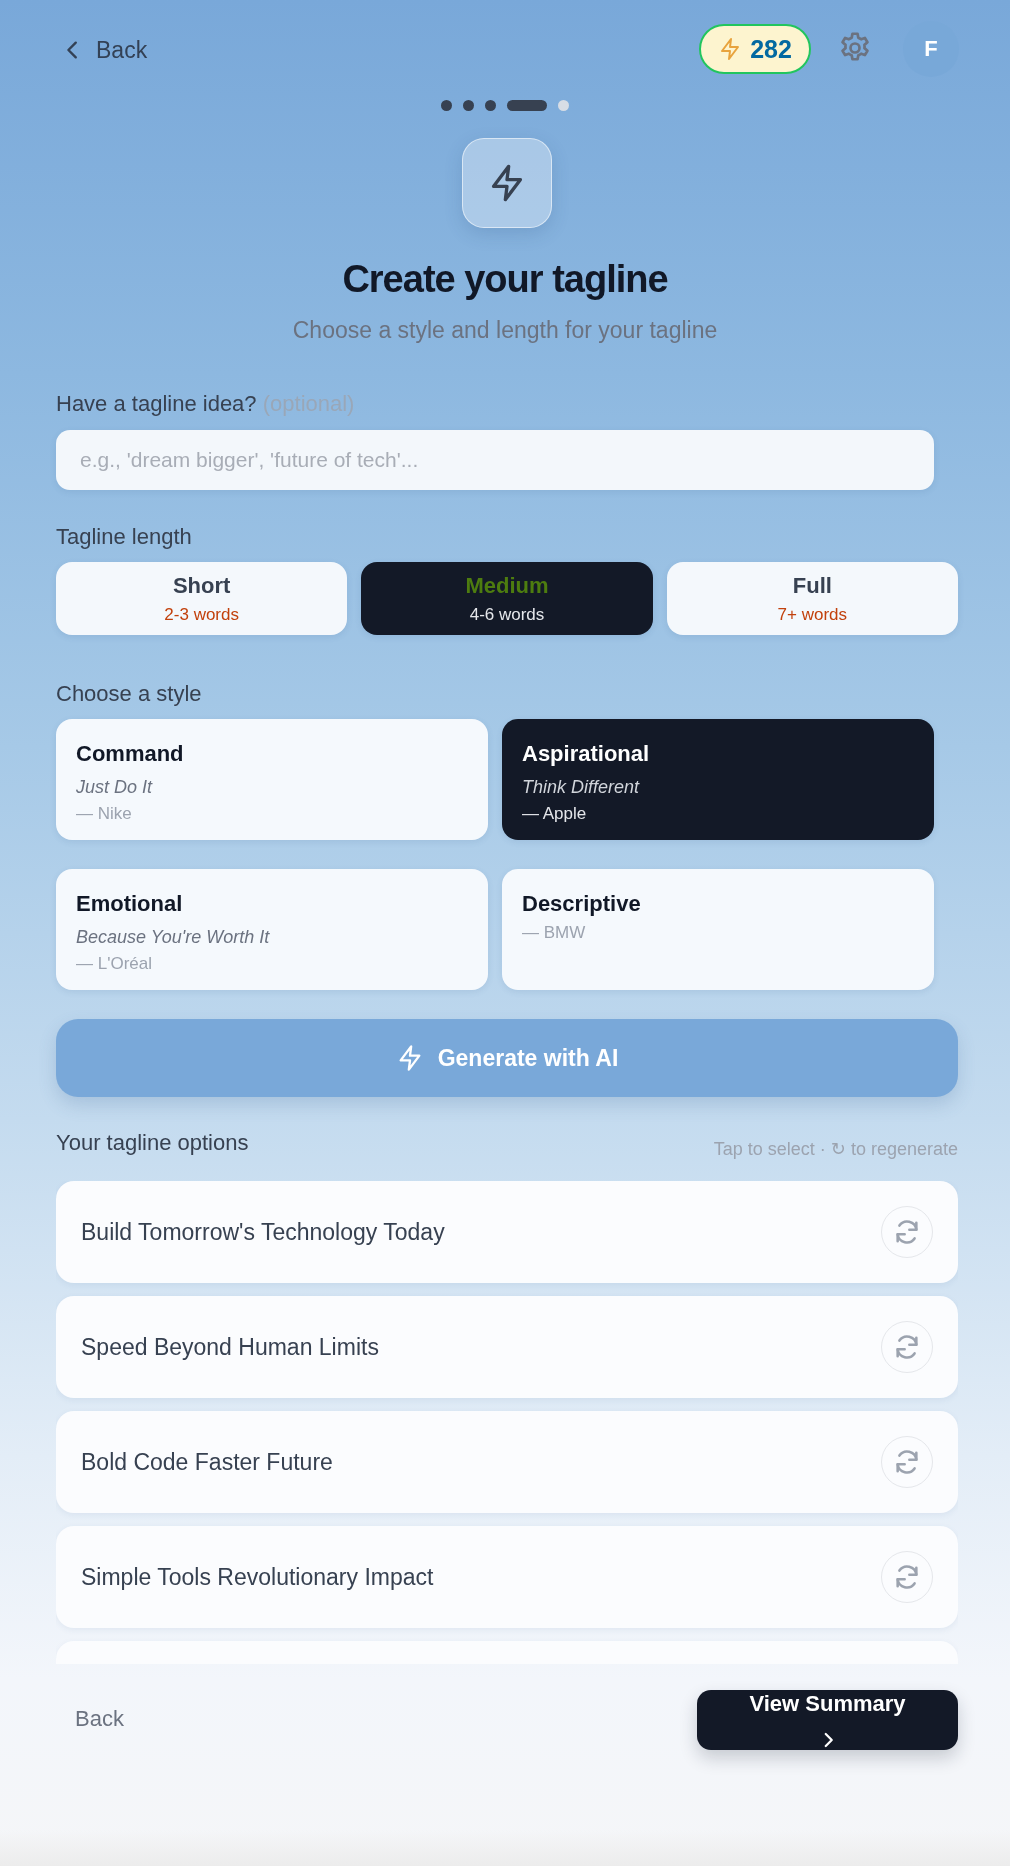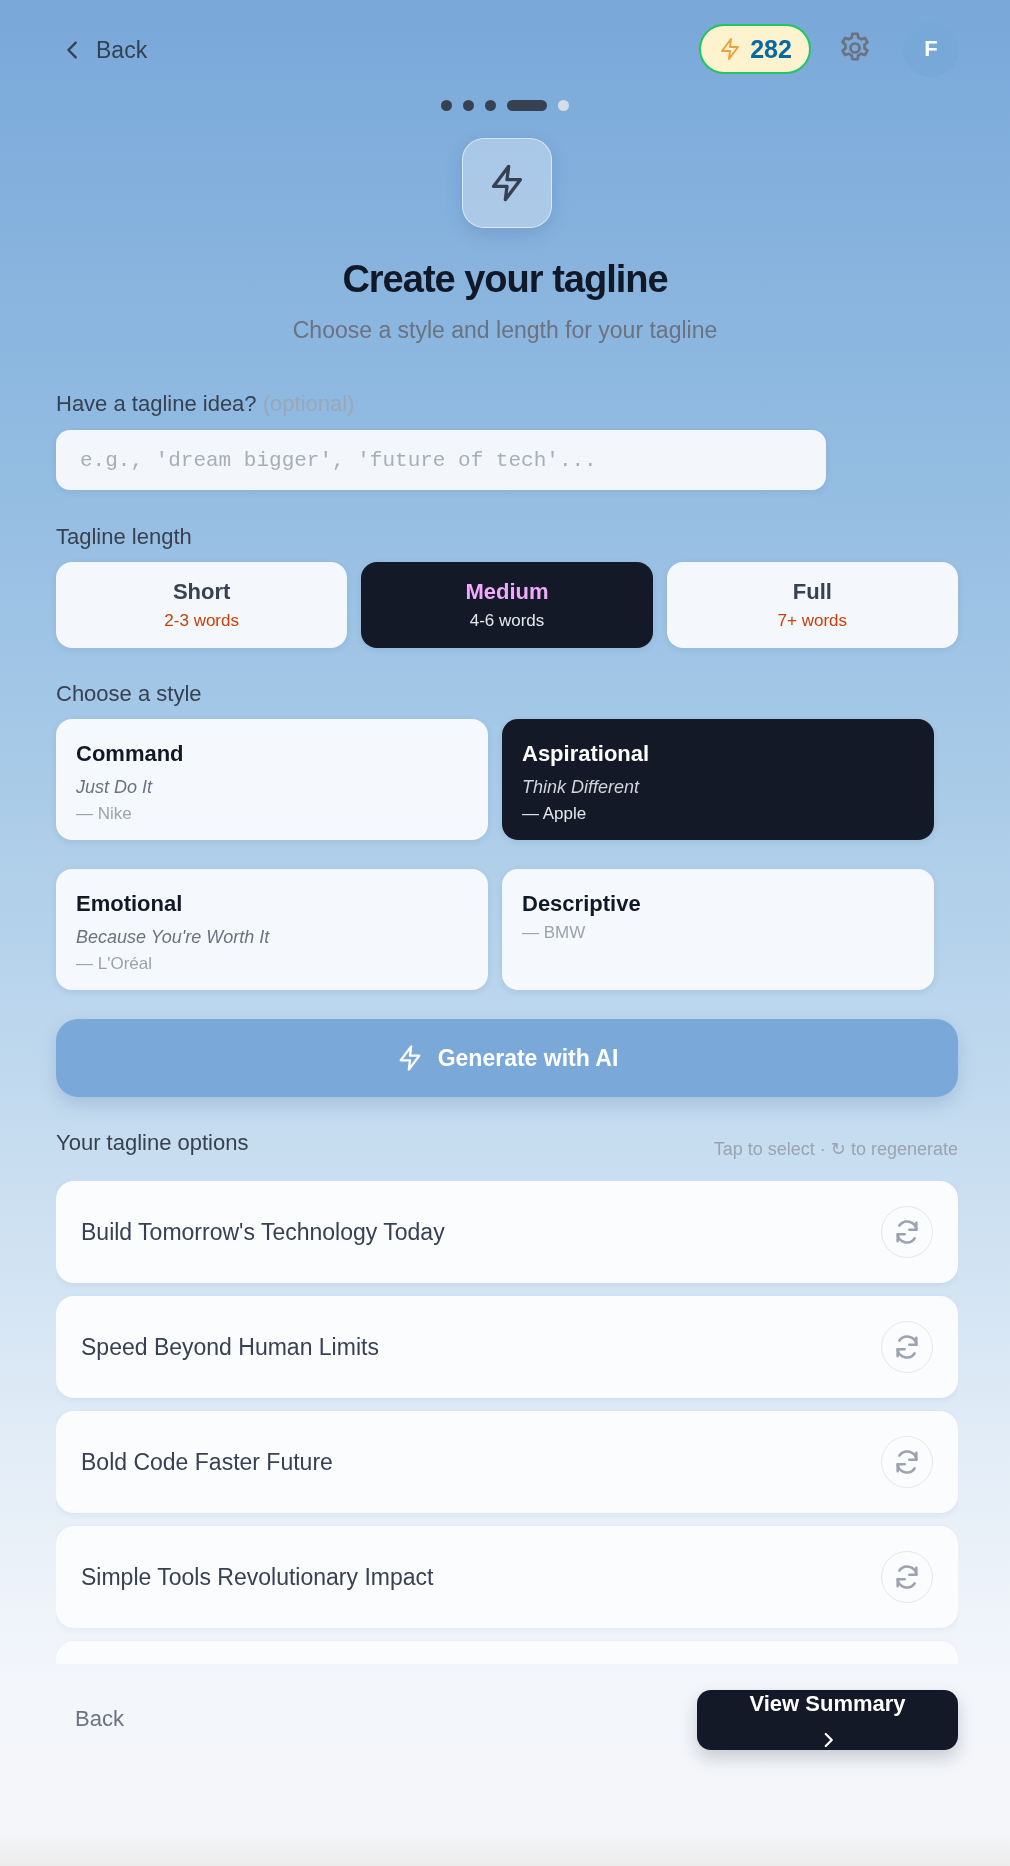--- a/index.html
+++ b/index.html
@@ -39,36 +39,36 @@
     background: rgba(255,255,255,0.32); border: 1.5px solid rgba(255,255,255,0.55);
     box-shadow: 0 6px 18px rgba(40,80,130,0.18);
     display: flex; align-items: center; justify-content: center;
   }
   .hero-icon svg { width: 40px; height: 40px; }
   .title { position: absolute; top: 258px; left: 0; width: 1010px; text-align: center; font-size: 38px; font-weight: 700; color: #111827; letter-spacing: -1px; }
   .subtitle { position: absolute; top: 317px; left: 0; width: 1010px; text-align: center; font-size: 23px; color: #6b7280; }
   .label { position: absolute; left: 56px; font-size: 22px; color: #374151; }
   .label .opt { color: #9ca3af; opacity: 0.8; }
   .idea-input {
-    position: absolute; left: 56px; top: 430px; width: 770px; height: 60px;
+    position: absolute; left: 56px; top: 430px; width: 878px; height: 60px;
     background: #f3f7fb; border: none; border-radius: 14px; padding: 0 24px;
-    font-size: 21px; color: #374151; font-family: Liberation Mono, monospace;
+    font-size: 21px; color: #374151; font-family: Liberation Sans, sans-serif;
     box-shadow: 0 2px 6px rgba(50,90,140,0.12);
   }
   .idea-input::placeholder { color: #a8adb6; }
   .lengths { position: absolute; left: 56px; top: 562px; width: 902px; display: flex; gap: 14px; }
   .len-btn {
-    flex: 1; height: 86px; border-radius: 16px; background: #f4f8fc;
+    flex: 1; height: 73px; border-radius: 16px; background: #f4f8fc;
     display: flex; flex-direction: column; align-items: center; justify-content: center; gap: 6px;
     box-shadow: 0 2px 6px rgba(50,90,140,0.12); cursor: pointer;
   }
   .len-btn .name { font-size: 22px; font-weight: 700; color: #374151; }
   .len-btn .sub { font-size: 17px; color: #c2410c; }
   .len-btn.selected { background: #131927; }
-  .len-btn.selected .name { color: #f0abfc; }
+  .len-btn.selected .name { color: #4d7c0f; }
   .len-btn.selected .sub { color: #e5e7eb; }
   .styles { position: absolute; left: 56px; top: 719px; width: 880px; display: grid; grid-template-columns: 432px 432px; gap: 29px 14px; }
   .style-card {
     height: 121px; border-radius: 16px; background: #f5f9fd; padding: 22px 20px;
     box-shadow: 0 2px 6px rgba(50,90,140,0.12); cursor: pointer;
   }
   .style-card .name { font-size: 22px; font-weight: 700; color: #111827; }
   .style-card .example { font-size: 18px; font-style: italic; color: #6b7280; margin-top: 10px; }
   .style-card .brand { font-size: 17px; color: #9ca3af; margin-top: 6px; }
   .style-card.selected { background: #131927; }

